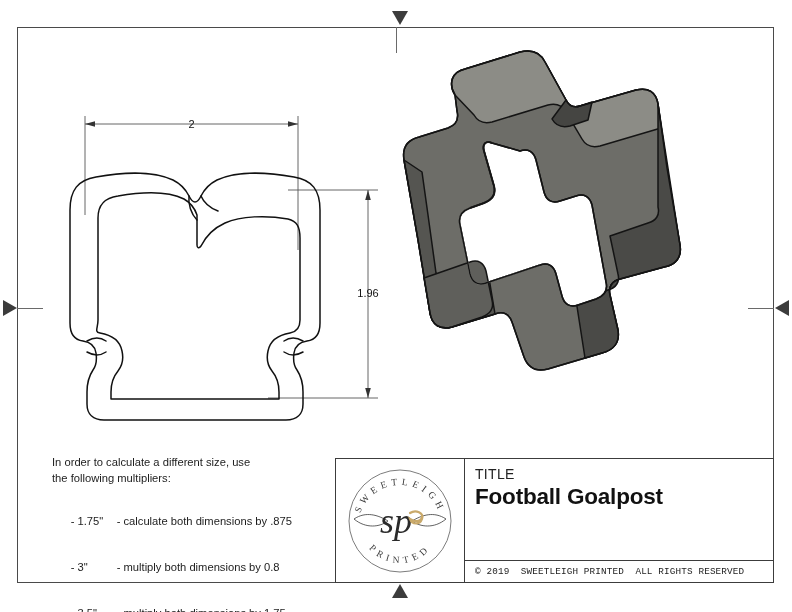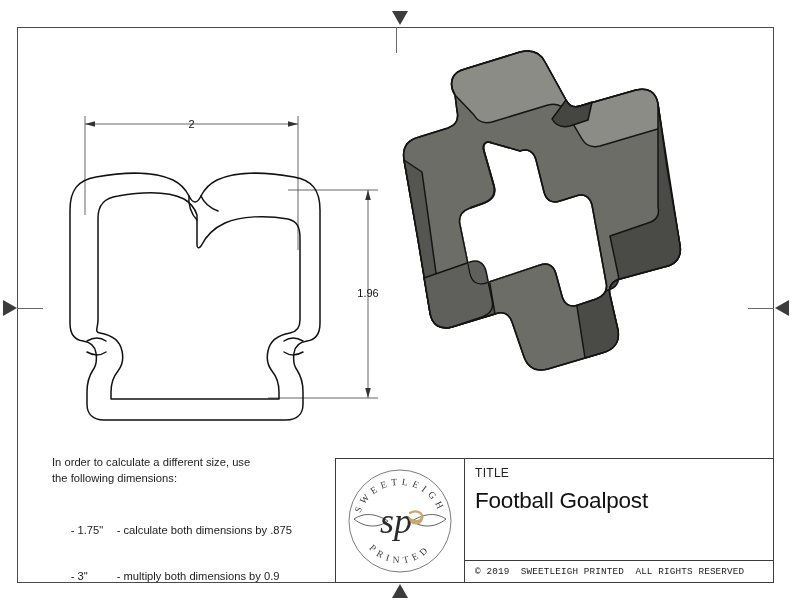--- a/index.html
+++ b/index.html
@@ -76,21 +76,21 @@
   .notes {
     position: absolute;
     left: 52px;
     top: 455px;
     width: 265px;
   }
   .notes-intro {
     font-size: 11.2px;
     line-height: 15.5px;
     color: #1c1c1c;
-    margin: 0 0 22px 0;
+    margin: 0 0 13px 0;
   }
   .mult-row {
     font-size: 11.2px;
     line-height: 15.3px;
     color: #1c1c1c;
     white-space: pre;
   }
   .mult-size {
     display: inline-block;
     width: 46px;
@@ -118,30 +118,31 @@
     flex: 1 1 auto;
     display: flex;
     flex-direction: column;
   }
   .tb-title-cell {
     flex: 1 1 auto;
     padding: 7px 0 0 10px;
     border-bottom: 1.2px solid #3c3c3c;
   }
   .tb-title-label {
-    font-size: 12px;
+    font-size: 14px;
     letter-spacing: 0.3px;
     color: #222;
-    margin-bottom: 7px;
+    margin-bottom: 1px;
   }
   .tb-title-value {
     font-size: 22.5px;
     color: #111;
     line-height: 27px;
     letter-spacing: -0.2px;
+    font-weight: bold;
   }
   .tb-copyright {
     height: 21px;
     flex: 0 0 21px;
     display: flex;
     align-items: center;
     padding-left: 10px;
     font-size: 9.3px;
     letter-spacing: 0.15px;
     color: #1c1c1c;
@@ -383,27 +384,27 @@
                L 536,160
                C 534,152 528,148 520,151
                Z" fill="none"></path>
 
     </g>
   </svg>
 
   <div class="notes">
     <p class="notes-intro">
       <span>In order to calculate a different size, use</span><br>
-      <span>the following dimensions:</span>
+      <span>the following multipliers:</span>
     </p>
     <div class="mult-row">
       <span class="mult-size">- 1.75"</span><span>- calculate both dimensions by .875</span>
     </div>
     <div class="mult-row">
-      <span class="mult-size">- 3"</span><span>- multiply both dimensions by 0.9</span>
+      <span class="mult-size">- 3"</span><span>- multiply both dimensions by 0.8</span>
     </div>
     <div class="mult-row">
       <span class="mult-size">- 3.5"</span><span>- multiply both dimensions by 1.75</span>
     </div>
 
   </div>
 
   <div class="titleblock">
 
     <div class="tb-logo">

